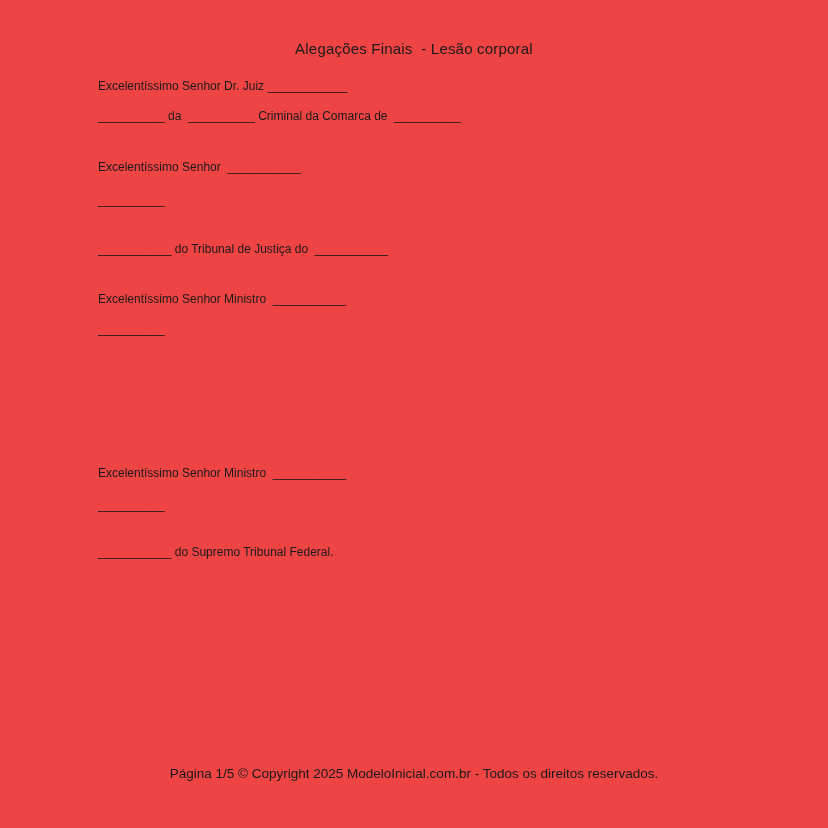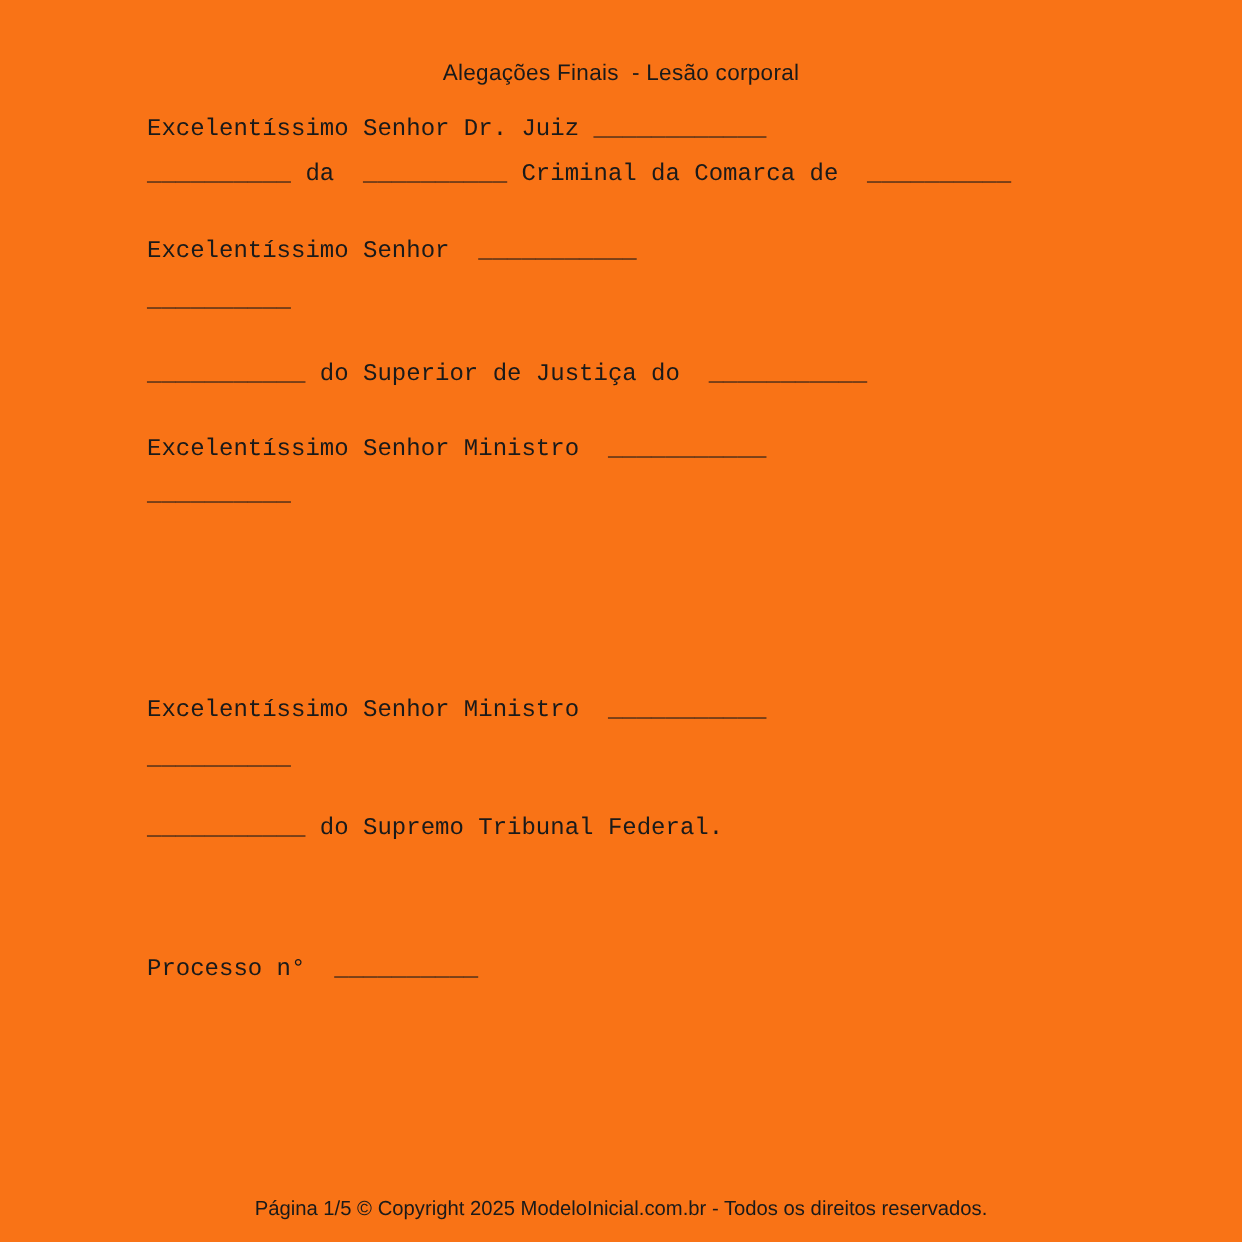--- a/index.html
+++ b/index.html
@@ -4,82 +4,79 @@
 <style>
   html, body {
     margin: 0;
     padding: 0;
     background: #ffffff;
   }
   .page {
     position: relative;
     width: 828px;
     height: 828px;
-    background: #f97316;
+    background: #ef4444;
     overflow: hidden;
     font-family: "Liberation Sans", sans-serif;
     color: #1a1a1a;
   }
   .doc-title {
     position: absolute;
     left: 0;
     right: 0;
     top: 40px;
     text-align: center;
     font-size: 15px;
     line-height: 18px;
     white-space: pre-wrap;
     letter-spacing: 0.2px;
   }
   .line {
     position: absolute;
     left: 98px;
     right: 40px;
-    font-size: 16px;
+    font-size: 12px;
     line-height: 17px;
     white-space: pre-wrap;
-    font-family: Liberation Mono, monospace;
   }
   .doc-footer {
     position: absolute;
     left: 0;
     right: 0;
     top: 765px;
     text-align: center;
     font-size: 13.5px;
     line-height: 17px;
     white-space: pre-wrap;
-    margin-top: 32px;
   }
 </style>
 </head>
 <body>
 
 <div class="page">
 
   <div class="doc-title">Alegações Finais  - Lesão corporal</div>
 
   <div class="line" style="top:78px">Excelentíssimo Senhor Dr. Juiz ____________</div>
 
   <div class="line" style="top:159px">Excelentíssimo Senhor  ___________</div>
 
   <div class="line" style="top:108px">__________ da  __________ Criminal da Comarca de  __________</div>
 
   <div class="line" style="top:192px">__________</div>
 
-  <div class="line" style="top:241px">___________ do Superior de Justiça do  ___________</div>
+  <div class="line" style="top:241px">___________ do Tribunal de Justiça do  ___________</div>
 
   <div class="line" style="top:291px">Excelentíssimo Senhor Ministro  ___________</div>
 
   <div class="line" style="top:321px">__________</div>
 
 
   <div class="line" style="top:465px">Excelentíssimo Senhor Ministro  ___________</div>
 
   <div class="line" style="top:497px">__________</div>
 
   <div class="line" style="top:544px">___________ do Supremo Tribunal Federal.</div>
 
-  <div class="line" style="top:638px">Processo n°  __________</div>
 
   <div class="doc-footer">Página 1/5 © Copyright 2025 ModeloInicial.com.br - Todos os direitos reservados.</div>
 
 </div>
 
 </body></html>

